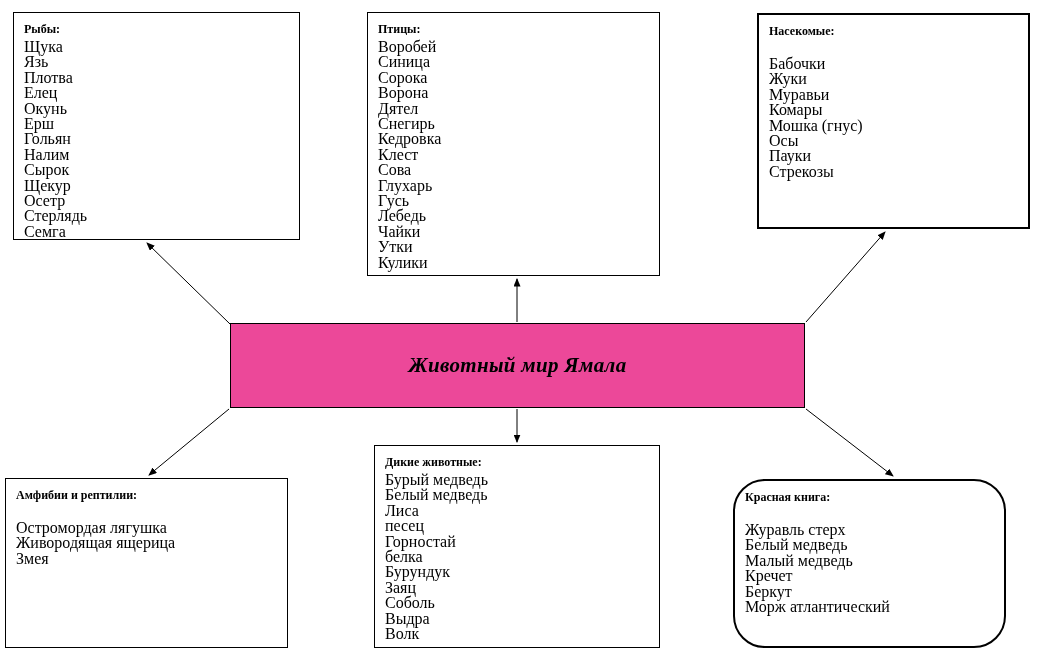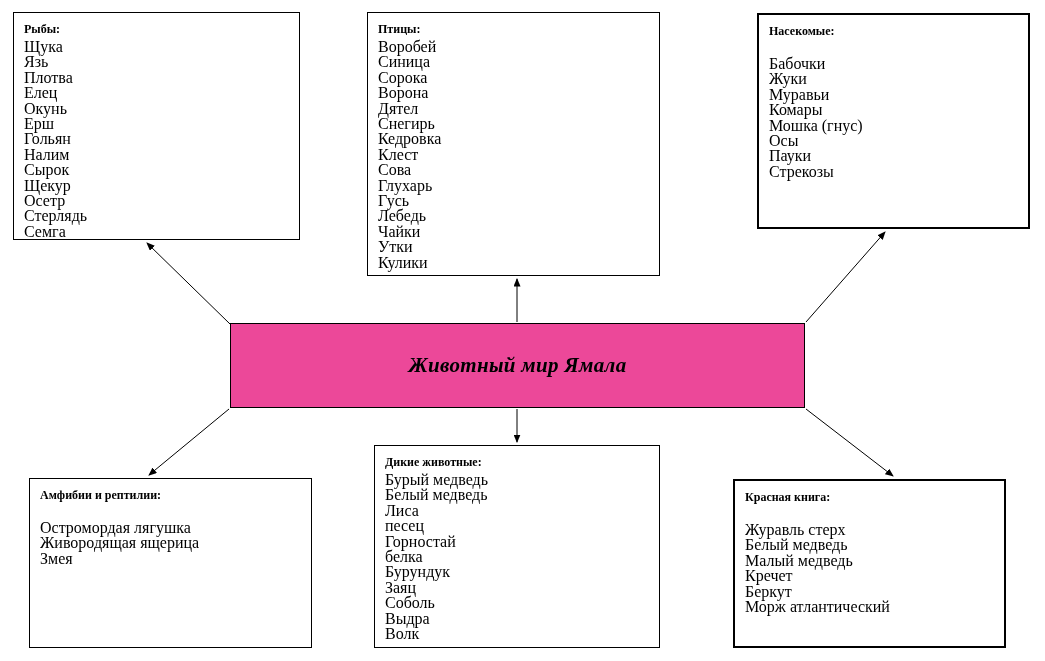--- a/index.html
+++ b/index.html
@@ -28,23 +28,23 @@
   }
   .box-title.spaced { margin-bottom: 15px; }
   .li {
     font-size: 16px;
     line-height: 15.4px;
     white-space: nowrap;
   }
   #fish-box       { left: 13px;  top: 12px;  width: 287px; height: 228px; }
   #birds-box      { left: 367px; top: 12px;  width: 293px; height: 264px; }
   #insects-box    { left: 733px; top: 13px;  width: 273px; height: 216px; margin-left: 24px; }
-  #amphibians-box { left: 5px;   top: 478px; width: 283px; height: 170px; margin-left: 24px; }
+  #amphibians-box { left: 5px;   top: 478px; width: 283px; height: 170px; }
   #wild-box       { left: 374px; top: 445px; width: 286px; height: 203px; }
-  #redbook-box    { left: 733px; top: 479px; width: 273px; height: 169px; }
+  #redbook-box    { left: 733px; top: 479px; width: 273px; height: 169px; border-radius: 32px; }
   #center-box {
     position: absolute;
     left: 230px; top: 323px; width: 575px; height: 85px;
     background: #ec4899;
     border: 1px solid #000;
     box-sizing: border-box;
     display: flex; align-items: center; justify-content: center;
   }
   .center-title {
     font-weight: bold;

